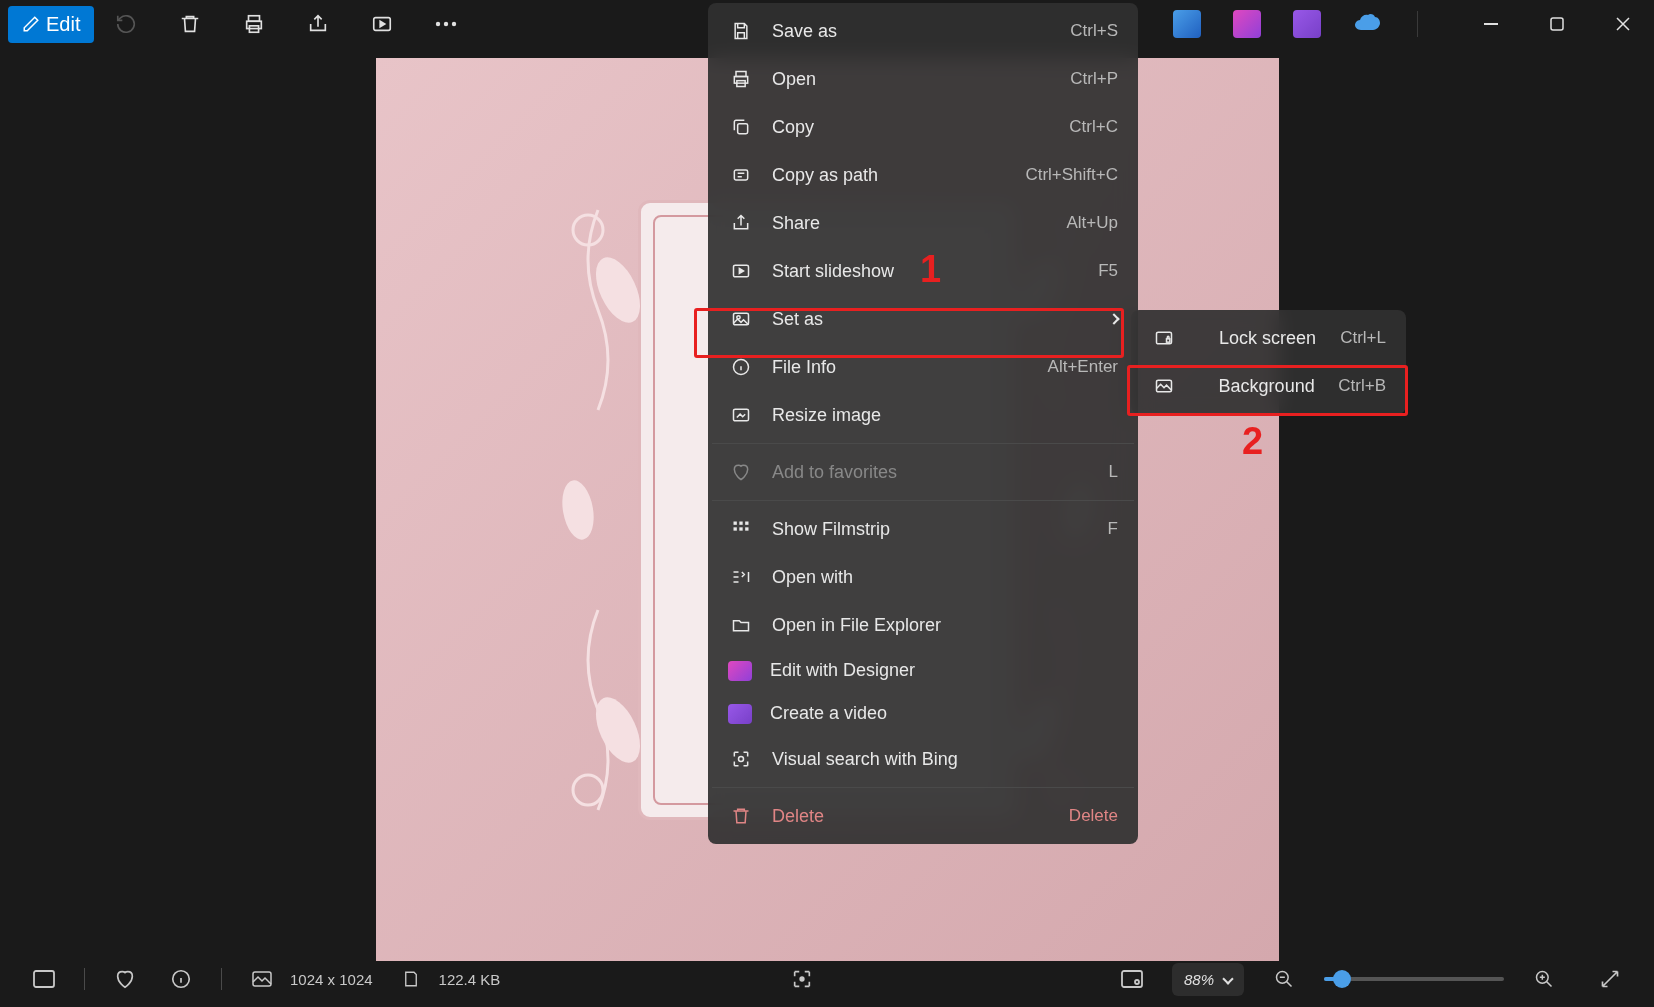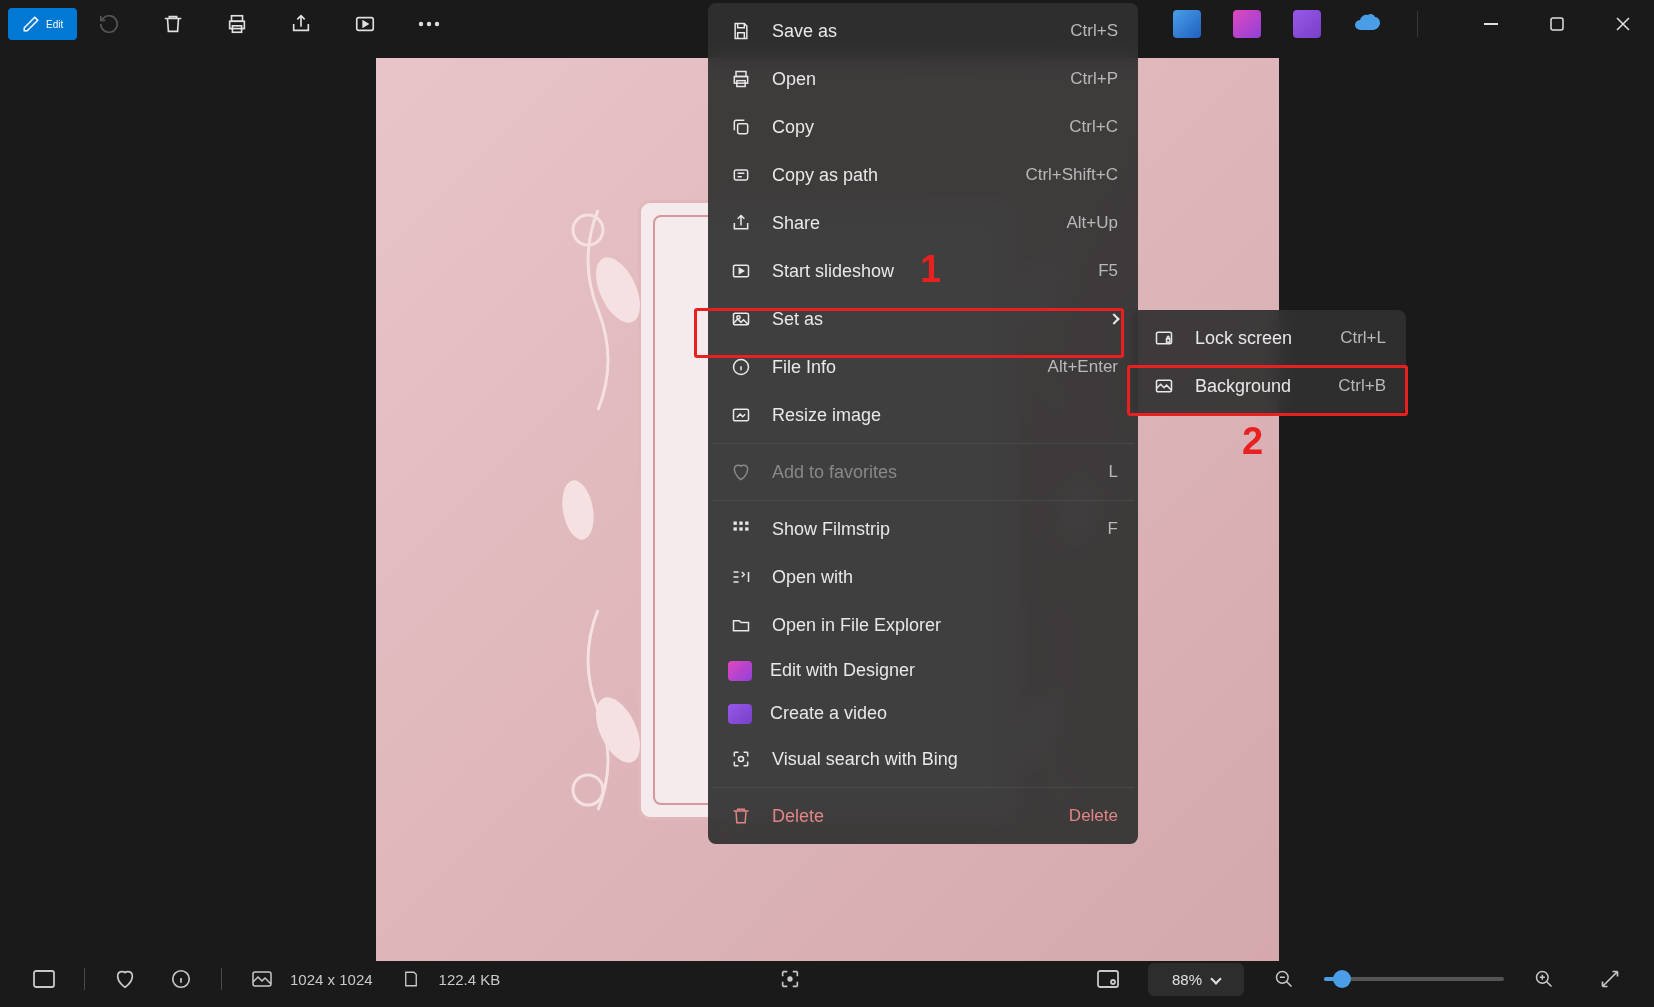--- a/index.html
+++ b/index.html
@@ -23,21 +23,21 @@
       background: #1a1a1a;
     }
     .edit-btn {
       display: flex;
       align-items: center;
       gap: 6px;
       background: #0078d4;
       color: white;
       padding: 7px 14px;
       border-radius: 4px;
-      font-size: 10px;
+      font-size: 20px;
       cursor: pointer;
     }
     .toolbar-icon {
       width: 40px;
       height: 40px;
       display: flex;
       align-items: center;
       justify-content: center;
       color: #e0e0e0;
       cursor: pointer;
@@ -167,20 +167,21 @@
     .submenu {
       position: absolute;
       top: 310px;
       left: 1131px;
       width: 275px;
       background: rgba(48, 48, 48, 0.92);
       border-radius: 8px;
       padding: 4px;
       z-index: 99;
       backdrop-filter: blur(10px);
+      text-align: center;
     }
     .statusbar {
       position: absolute;
       bottom: 0;
       left: 0;
       right: 0;
       height: 56px;
       display: flex;
       align-items: center;
       padding: 0 16px;
@@ -197,26 +198,27 @@
     }
     .status-divider {
       width: 1px;
       height: 22px;
       background: #4a4a4a;
       margin: 0 12px;
     }
     .zoom-select {
       background: #2d2d2d;
       color: #e0e0e0;
-      padding: 8px 24px;
+      padding: 8px 12px;
       border-radius: 6px;
       display: flex;
       align-items: center;
       gap: 10px;
       margin: 0 12px;
+      font-style: italic;
     }
     .zoom-slider {
       width: 180px;
       height: 4px;
       background: #555;
       border-radius: 2px;
       position: relative;
       margin: 0 12px;
     }
     .zoom-slider-track {

